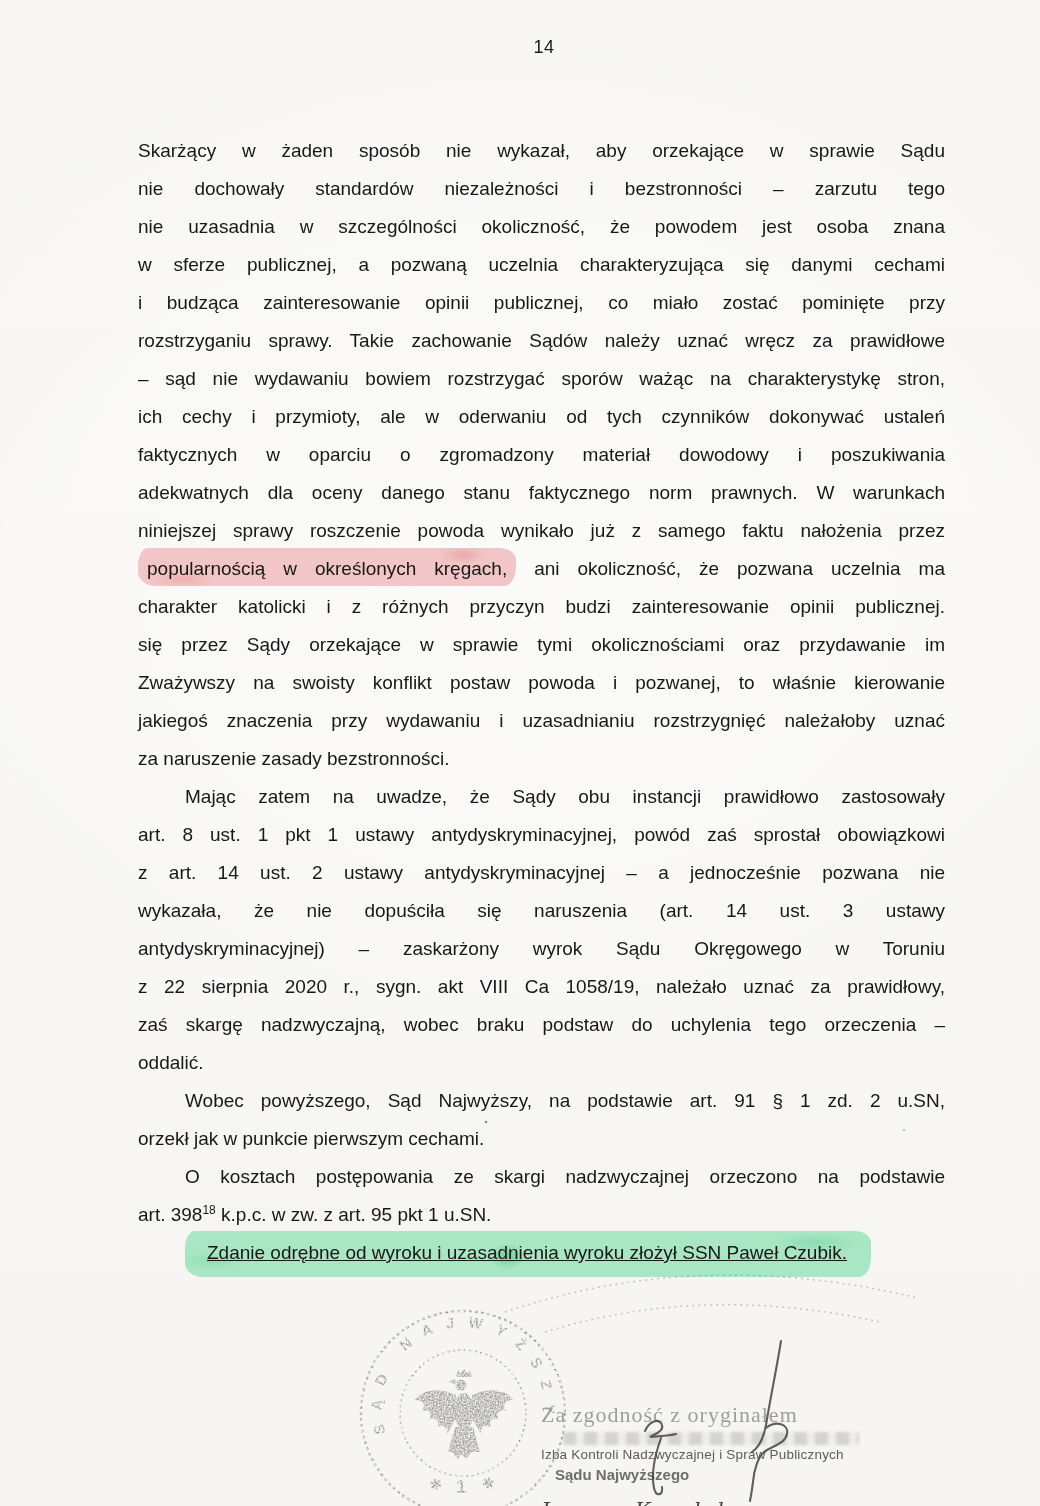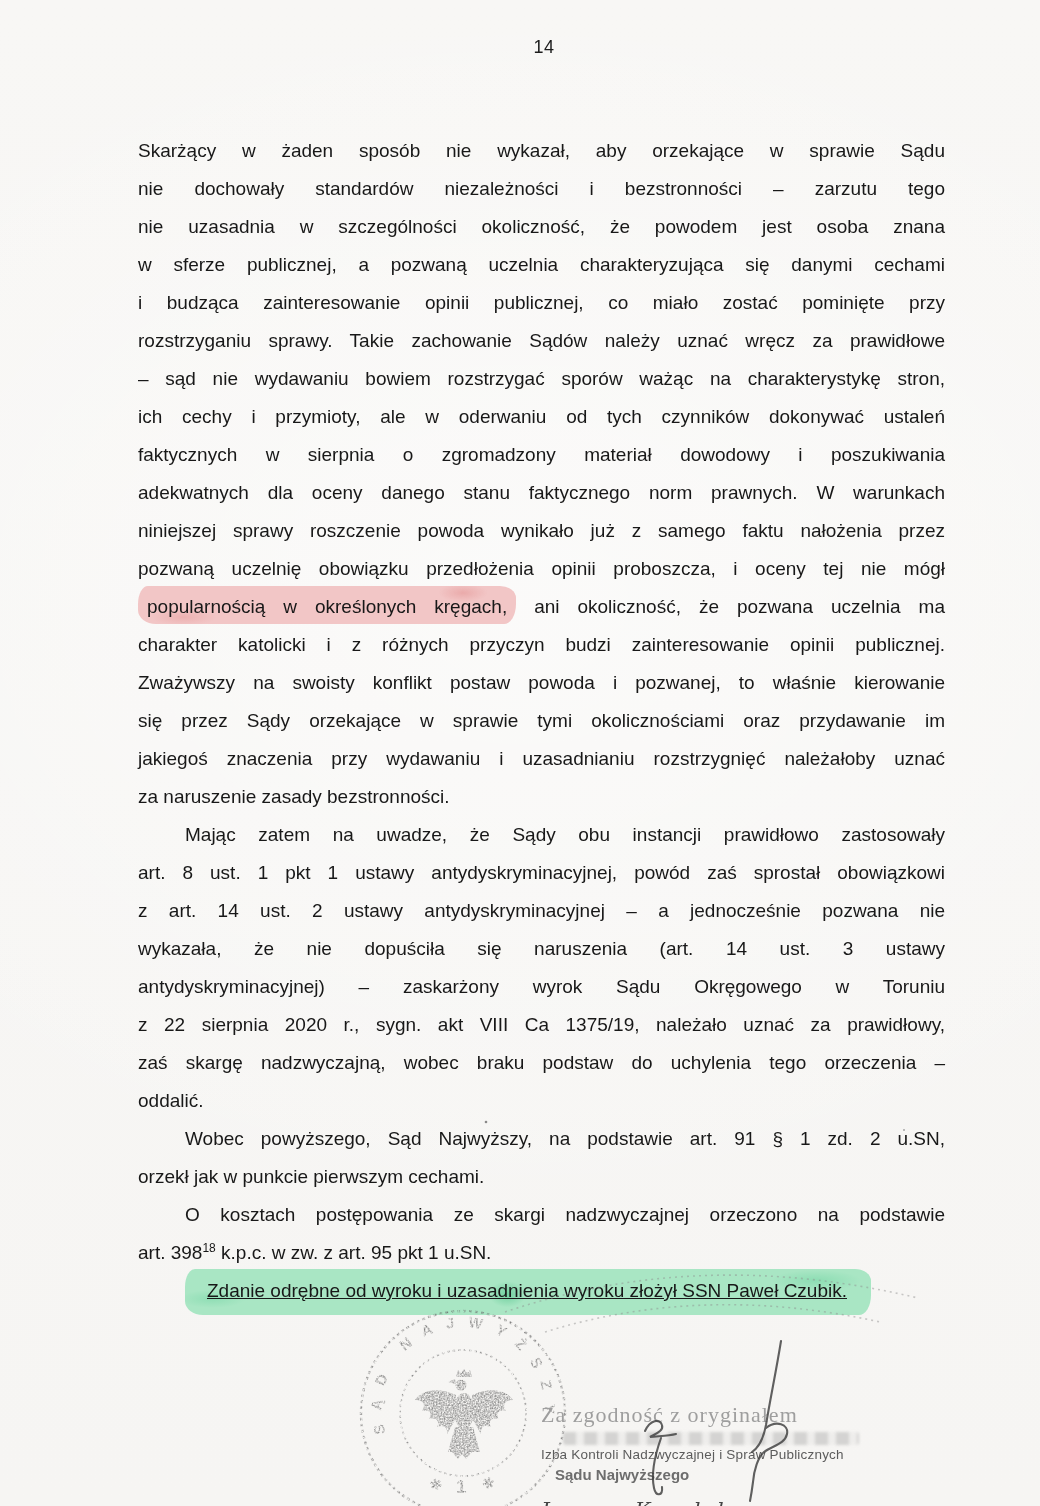--- a/index.html
+++ b/index.html
@@ -91,36 +91,35 @@
 
   <div class="body-text">
       <div class="line"><span>Skarżący w żaden sposób nie wykazał, aby orzekające w sprawie Sądu</span></div>
       <div class="line"><span>nie dochowały standardów niezależności i bezstronności – zarzutu tego</span></div>
       <div class="line"><span>nie uzasadnia w szczególności okoliczność, że powodem jest osoba znana</span></div>
       <div class="line"><span>w sferze publicznej, a pozwaną uczelnia charakteryzująca się danymi cechami</span></div>
       <div class="line"><span>i budząca zainteresowanie opinii publicznej, co miało zostać pominięte przy</span></div>
       <div class="line"><span>rozstrzyganiu sprawy. Takie zachowanie Sądów należy uznać wręcz za prawidłowe</span></div>
       <div class="line"><span>– sąd nie wydawaniu bowiem rozstrzygać sporów ważąc na charakterystykę stron,</span></div>
       <div class="line"><span>ich cechy i przymioty, ale w oderwaniu od tych czynników dokonywać ustaleń</span></div>
-      <div class="line"><span>faktycznych w sierpnia o zgromadzony materiał dowodowy i poszukiwania</span></div>
+      <div class="line"><span>faktycznych w oparciu o zgromadzony materiał dowodowy i poszukiwania</span></div>
       <div class="line"><span>adekwatnych dla oceny danego stanu faktycznego norm prawnych. W warunkach</span></div>
       <div class="line"><span>niniejszej sprawy roszczenie powoda wynikało już z samego faktu nałożenia przez</span></div>
-      <div class="line"><span>pozwaną uczelnię obowiązku przedłożenia opinii proboszcza, i oceny tej nie mógł</span></div>
       <div class="line"><span class="hl hl-pink">popularnością w określonych kręgach,</span><span> ani okoliczność, że pozwana uczelnia ma</span></div>
       <div class="line"><span>charakter katolicki i z różnych przyczyn budzi zainteresowanie opinii publicznej.</span></div>
+      <div class="line"><span>się przez Sądy orzekające w sprawie tymi okolicznościami oraz przydawanie im</span></div>
       <div class="line"><span>Zważywszy na swoisty konflikt postaw powoda i pozwanej, to właśnie kierowanie</span></div>
-      <div class="line"><span>się przez Sądy orzekające w sprawie tymi okolicznościami oraz przydawanie im</span></div>
       <div class="line"><span>jakiegoś znaczenia przy wydawaniu i uzasadnianiu rozstrzygnięć należałoby uznać</span></div>
       <div class="line last"><span>za naruszenie zasady bezstronności.</span></div>
       <div class="line indent"><span>Mając zatem na uwadze, że Sądy obu instancji prawidłowo zastosowały</span></div>
       <div class="line"><span>art. 8 ust. 1 pkt 1 ustawy antydyskryminacyjnej, powód zaś sprostał obowiązkowi</span></div>
       <div class="line"><span>z art. 14 ust. 2 ustawy antydyskryminacyjnej – a jednocześnie pozwana nie</span></div>
       <div class="line"><span>wykazała, że nie dopuściła się naruszenia (art. 14 ust. 3 ustawy</span></div>
       <div class="line"><span>antydyskryminacyjnej) – zaskarżony wyrok Sądu Okręgowego w Toruniu</span></div>
-      <div class="line"><span>z 22 sierpnia 2020 r., sygn. akt VIII Ca 1375/19, należało uznać za prawidłowy,</span></div>
+      <div class="line"><span>z 22 sierpnia 2020 r., sygn. akt VIII Ca 1058/19, należało uznać za prawidłowy,</span></div>
       <div class="line"><span>zaś skargę nadzwyczajną, wobec braku podstaw do uchylenia tego orzeczenia –</span></div>
       <div class="line last"><span>oddalić.</span></div>
       <div class="line indent"><span>Wobec powyższego, Sąd Najwyższy, na podstawie art. 91 § 1 zd. 2 u.SN,</span></div>
       <div class="line last"><span>orzekł jak w punkcie pierwszym cechami.</span></div>
       <div class="line indent"><span>O kosztach postępowania ze skargi nadzwyczajnej orzeczono na podstawie</span></div>
       <div class="line last"><span>art. 398</span><sup>18</sup><span> k.p.c. w zw. z art. 95 pkt 1 u.SN.</span></div>
       <div class="line indent last"><span class="hl hl-green">Zdanie odrębne od wyroku i uzasadnienia wyroku złożył SSN Paweł Czubik.</span></div>
     </div>
 
   <svg class="stamp-svg" width="270" height="218" viewBox="0 0 270 218">

